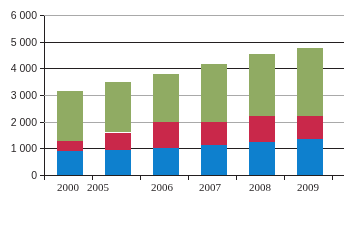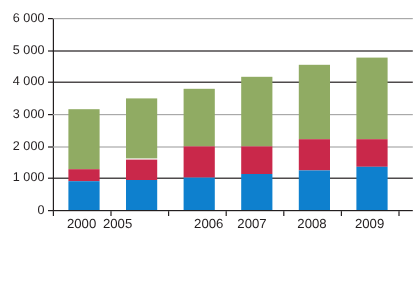--- a/index.html
+++ b/index.html
@@ -83,20 +83,21 @@
   }
   .x-label {
     position: absolute;
     top: 182px;
     width: 52px;
     text-align: center;
     font-size: 11px;
     color: #231f20;
     line-height: 1;
     white-space: nowrap;
+    font-family: Liberation Serif, serif;
   }
 
   
   .bar-group {
     position: absolute;
     bottom: 0;
     width: 26px;
   }
   .seg {
     position: absolute;
@@ -206,19 +207,19 @@
   <div class="x-tick" style="left:44px;"></div>
   <div class="x-tick" style="left:92px;"></div>
   <div class="x-tick" style="left:140px;"></div>
   <div class="x-tick" style="left:188px;"></div>
   <div class="x-tick" style="left:236px;"></div>
   <div class="x-tick" style="left:284px;"></div>
   <div class="x-tick" style="left:332px;"></div>
 
   <div class="x-label" style="left:42px;">2000</div>
   <div class="x-label" style="left:72px;">2005</div>
-  <div class="x-label" style="left:148px;">2006</div>
+  <div class="x-label" style="left:136px;">2006</div>
   <div class="x-label" style="left:184px;">2007</div>
   <div class="x-label" style="left:234px;">2008</div>
   <div class="x-label" style="left:282px;">2009</div>
 
 
 </div>
 
 </body></html>

